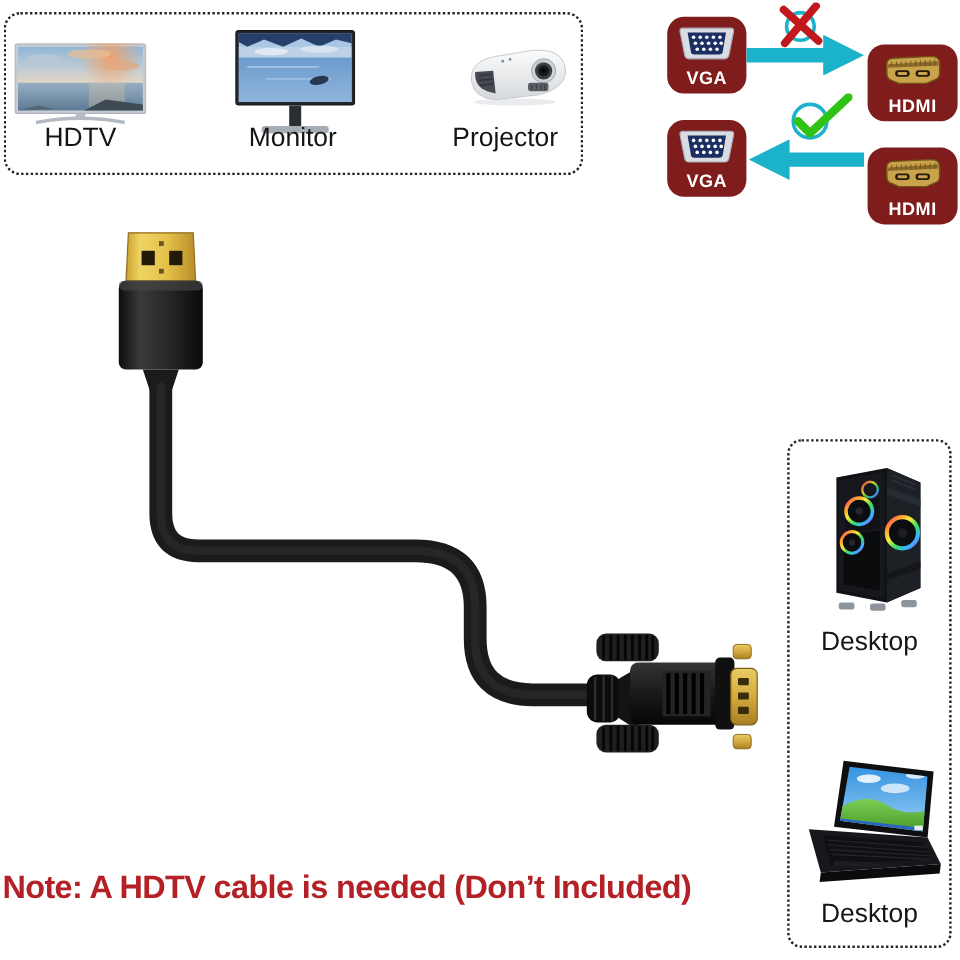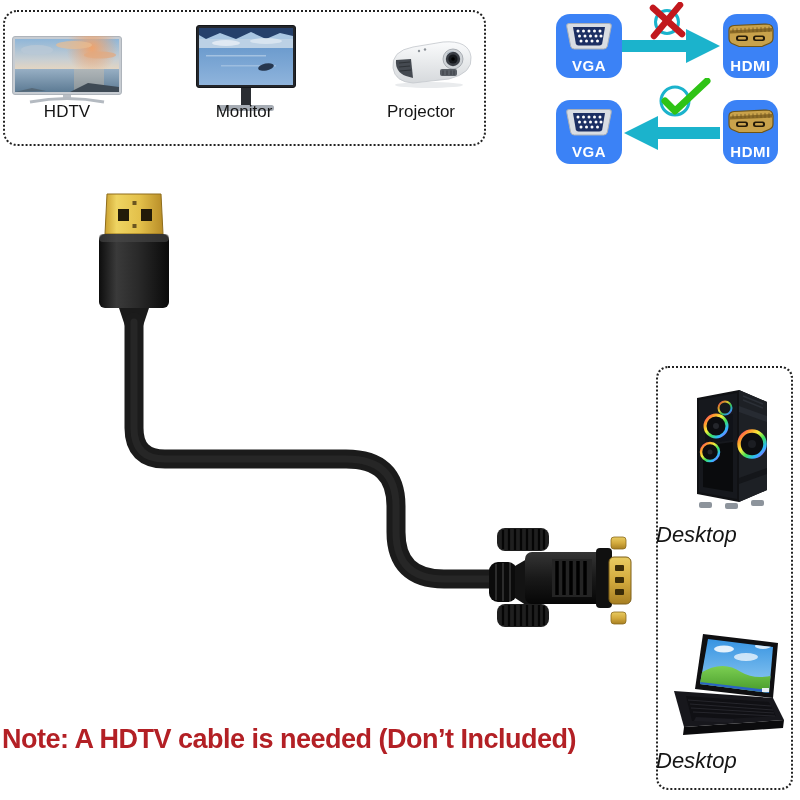--- a/index.html
+++ b/index.html
@@ -2,24 +2,24 @@
 <html><head>
 <meta charset="utf-8">
 <style>
   html,body{margin:0;padding:0;background:#ffffff;}
   .stage{position:relative;width:800px;height:800px;background:#ffffff;overflow:hidden;
          font-family:"Liberation Sans",sans-serif;}
   .abs{position:absolute;}
   .dashed-box{position:absolute;box-sizing:border-box;border:2px dotted #222222;background:transparent;}
   #devices-box{left:3px;top:10px;width:483px;height:136px;border-radius:14px;}
   #sources-box{left:656px;top:366px;width:137px;height:424px;border-radius:12px;}
-  .device-label{position:absolute;text-align:center;font-size:17px;color:#151515;line-height:1.1;}
-  .source-label{position:absolute;left:656px;width:137px;font-size:22px;color:#151515;font-style:italic;}
-  .port-box{position:absolute;width:66px;height:64px;background:#3b82f6;border-radius:14px;}
-  .port-box.wide{width:55px;}
+  .device-label{position:absolute;text-align:center;font-size:22px;color:#151515;line-height:1.1;}
+  .source-label{position:absolute;left:656px;width:137px;text-align:center;font-size:22px;color:#151515;}
+  .port-box{position:absolute;width:66px;height:64px;background:#7f1d1d;border-radius:14px;}
+  .port-box.wide{width:75px;margin-top:23px;}
   .port-box svg{position:absolute;left:50%;transform:translateX(-50%);top:8px;}
   .port-label{position:absolute;left:0;right:0;bottom:4px;text-align:center;color:#ffffff;
               font-weight:bold;font-size:15px;letter-spacing:0.5px;}
   #note-text{position:absolute;left:2px;top:724px;font-size:27px;font-weight:bold;
              color:#b32025;letter-spacing:-0.5px;white-space:nowrap;}
 </style>
 </head>
 <body>
 
 <div class="stage">

